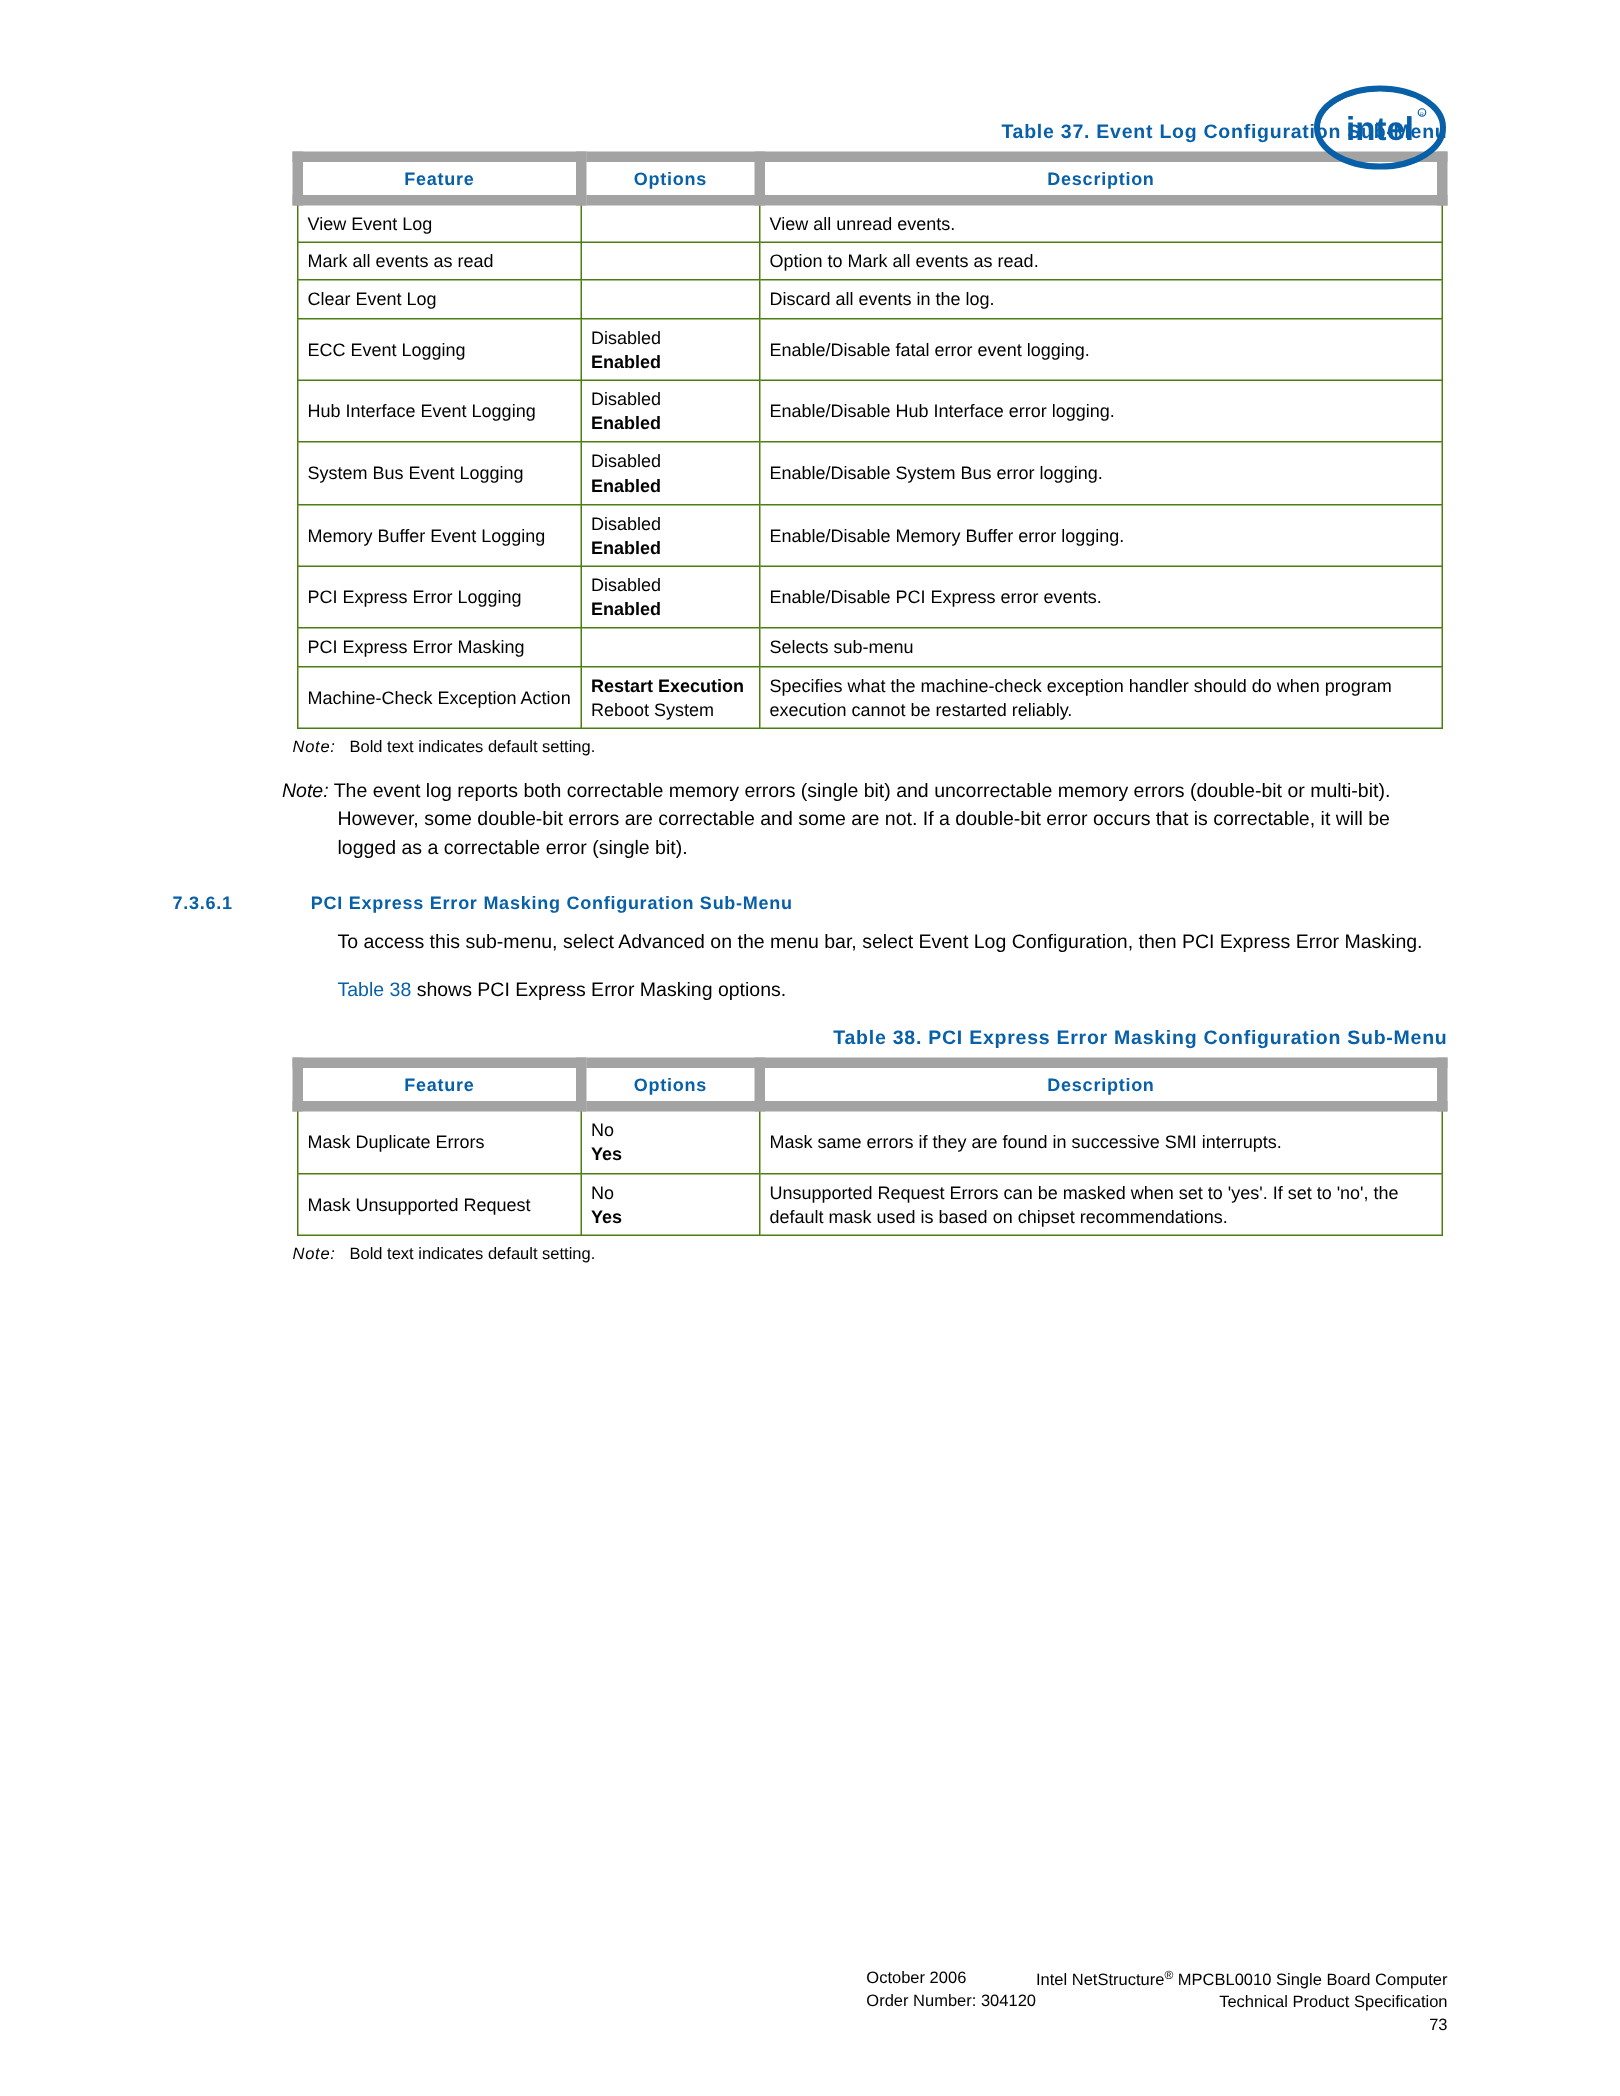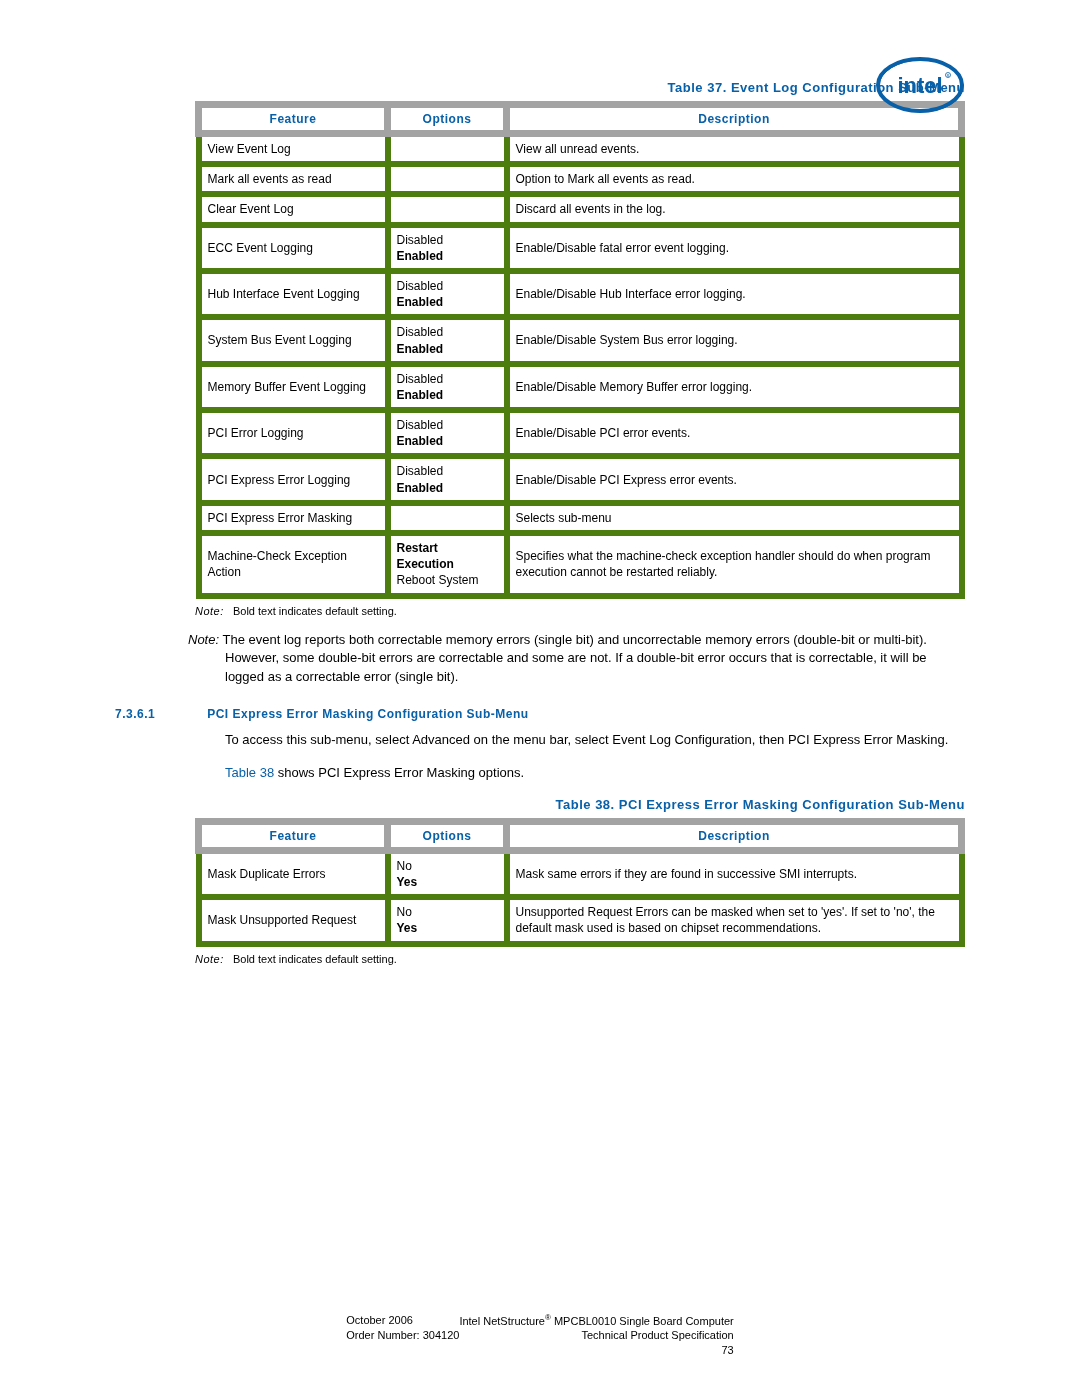--- a/index.html
+++ b/index.html
@@ -56,21 +56,21 @@
     border: 7px solid #a3a3a3;
     padding: 4px 6px;
     font-weight: bold;
     color: #0860a8;
     font-size: 12px;
     text-align: center;
     letter-spacing: 0.5px;
     background: #fff;
   }
   table.data td {
-    border: 6px solid #4d7c0f;
+    border: 1px solid #4d7c0f;
     padding: 4px 6px;
     font-size: 12px;
     vertical-align: middle;
     line-height: 1.35;
   }
   .col-feature { width: 170px; }
   .col-options { width: 100px; }
   .note-line {
     font-size: 11px;
     margin: 6px 0 14px 80px;
@@ -104,21 +104,21 @@
   }
   .tref {
     color: #0860a8;
   }
   .footer {
     position: absolute;
     bottom: 40px;
     left: 115px;
     right: 115px;
     display: flex;
-    justify-content: center;
+    justify-content: flex-end;
     font-size: 11px;
     line-height: 1.3;
   }
   .footer .right {
     text-align: right;
   }
   .reg {
     font-size: 8px;
     vertical-align: super;
   }
@@ -181,25 +181,20 @@
       </tr>
       <tr>
         <td>System Bus Event Logging</td>
         <td><span>Disabled</span><br><span class="bold">Enabled</span></td>
         <td>Enable/Disable System Bus error logging.</td>
       </tr>
       <tr>
         <td>Memory Buffer Event Logging</td>
         <td><span>Disabled</span><br><span class="bold">Enabled</span></td>
         <td>Enable/Disable Memory Buffer error logging.</td>
-      </tr>
-      <tr>
-        <td>PCI Error Logging</td>
-        <td><span>Disabled</span><br><span class="bold">Enabled</span></td>
-        <td>Enable/Disable PCI error events.</td>
       </tr>
       <tr>
         <td>PCI Express Error Logging</td>
         <td><span>Disabled</span><br><span class="bold">Enabled</span></td>
         <td>Enable/Disable PCI Express error events.</td>
       </tr>
       <tr>
         <td>PCI Express Error Masking</td>
         <td></td>
         <td>Selects sub-menu</td>

